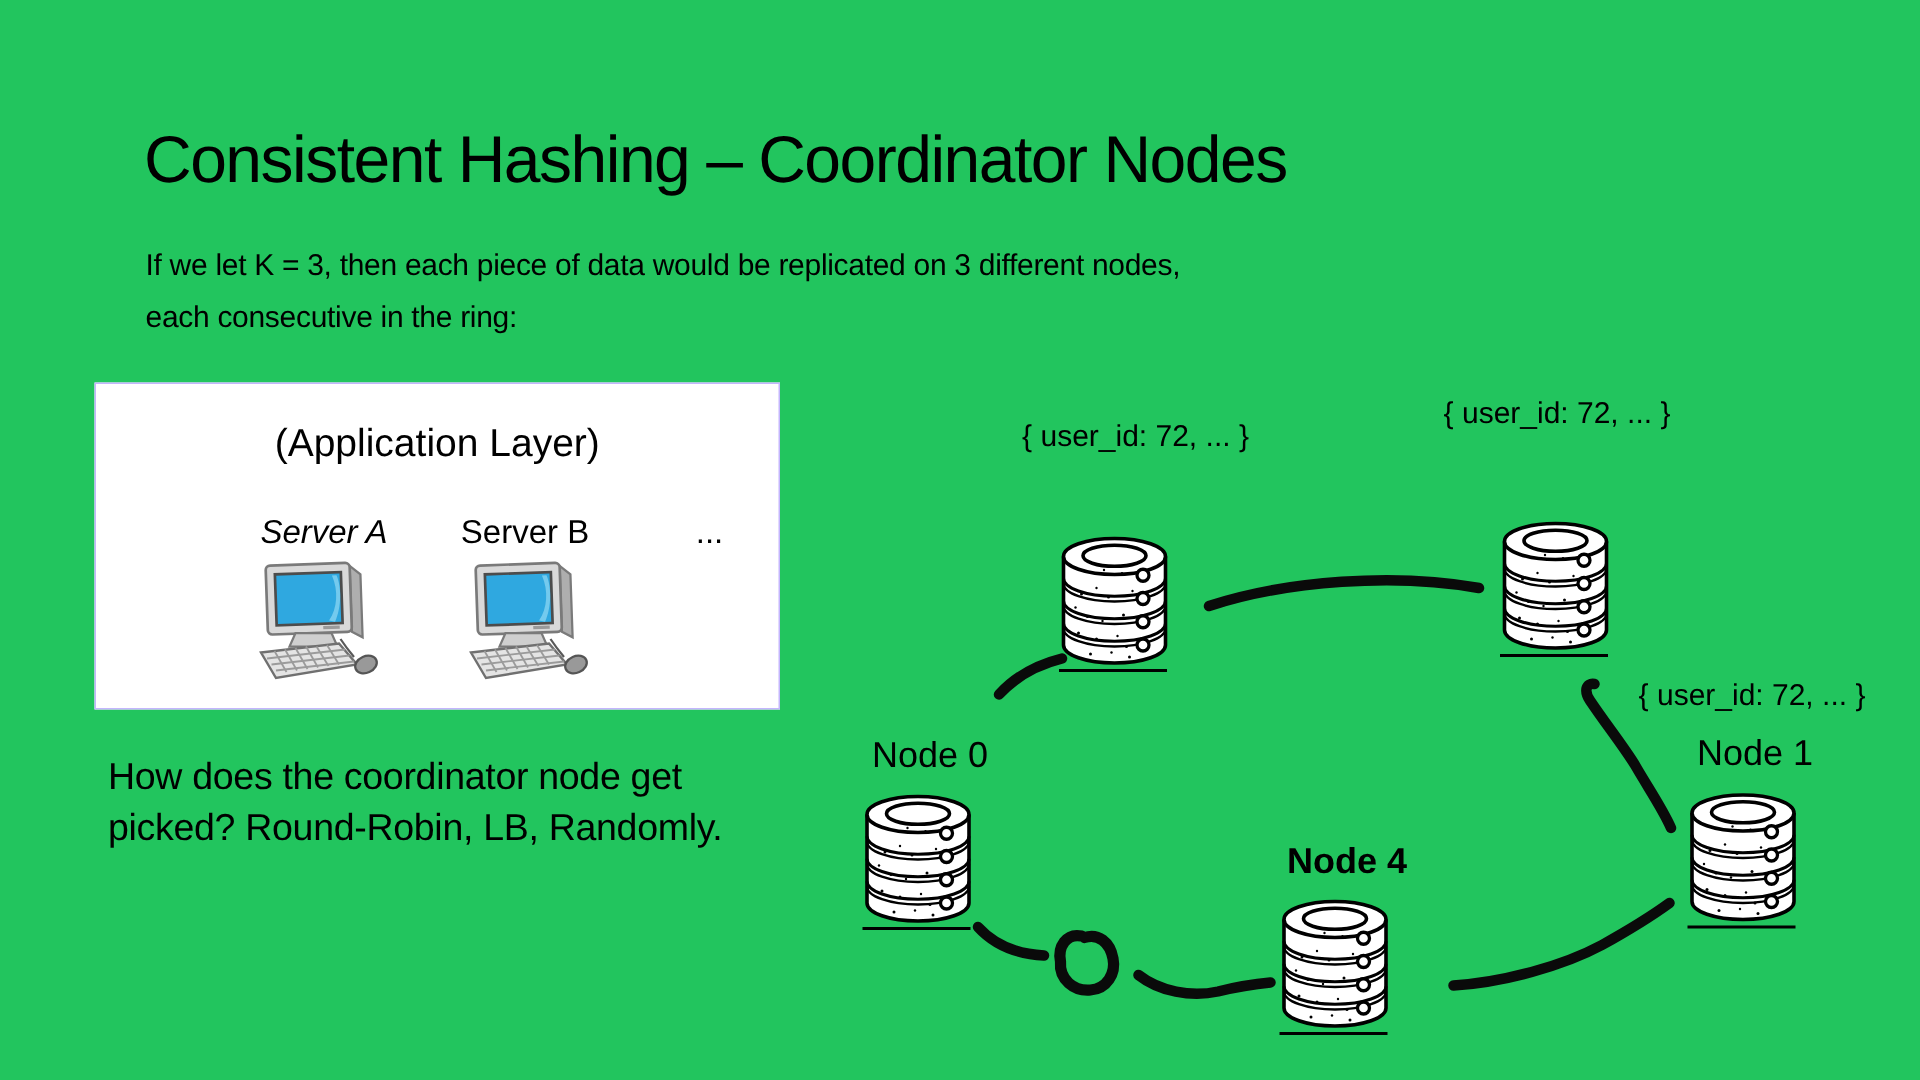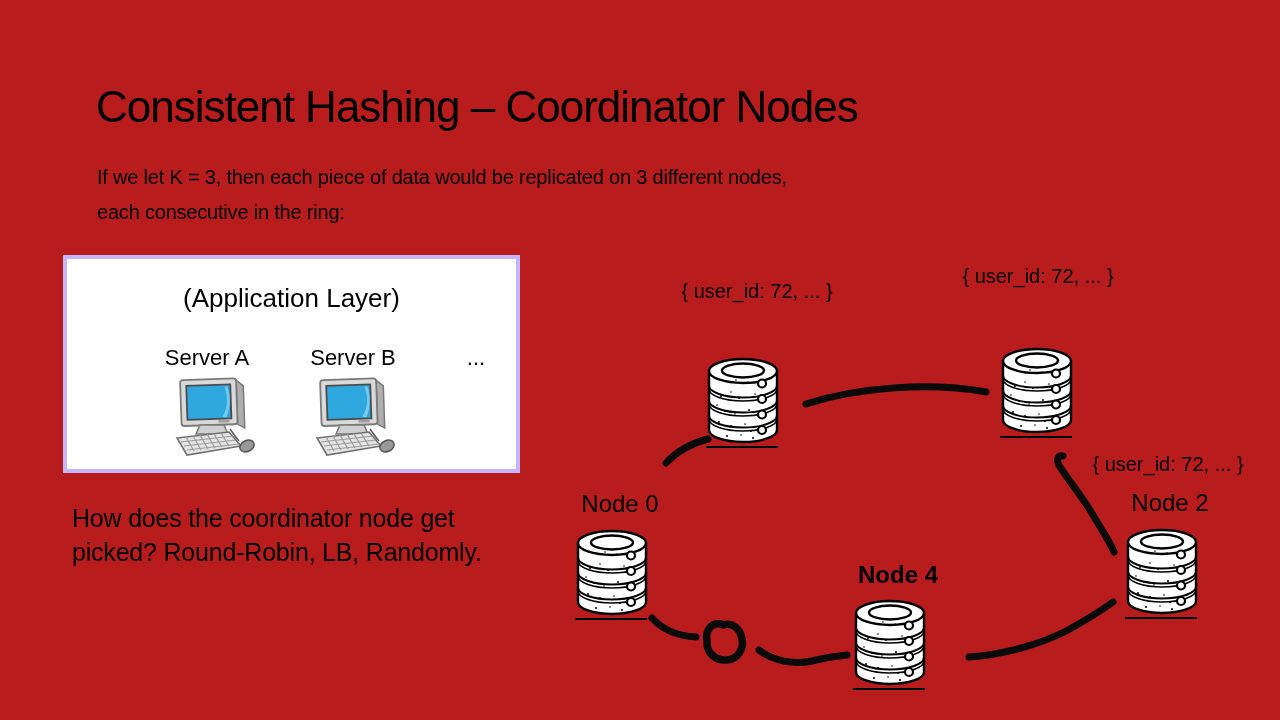--- a/index.html
+++ b/index.html
@@ -1,37 +1,37 @@
 <!DOCTYPE html>
 <html><head>
 <meta charset="utf-8">
 <style>
   html,body{margin:0;padding:0;background:#888;}
   .slide{
-    position:relative; width:1280px; height:720px; background:#b91c1c;
+    position:relative; width:1280px; height:720px; background:#22c55e;
     font-family:"Liberation Sans","DejaVu Sans",sans-serif; color:#000;
     overflow:hidden; margin:0 auto;
   }
   .title{
     position:absolute; left:96px; top:82px; font-size:44px; font-weight:400;
     letter-spacing:-1px; white-space:nowrap;
   }
   .subtitle{
     position:absolute; left:97px; top:160px; width:1120px; font-size:20px;
     line-height:35px; letter-spacing:-0.2px; white-space:pre-line;
   }
   .app-box{
     position:absolute; left:63px; top:255px; width:457px; height:218px;
-    border:4px solid #c4b5fd; box-sizing:border-box; background:#fff;
+    border:1px solid #c4b5fd; box-sizing:border-box; background:#fff;
   }
   .app-box-title{
     position:absolute; left:0; top:24px; width:100%; text-align:center; font-size:26px;
   }
   .server-label{ position:absolute; top:86px; width:120px; text-align:center; font-size:22px; }
-  .server-a{ left:80px; }
+  .server-a{ left:92px;font-style:italic; }
   .server-b{ left:226px; }
   .server-more{ left:376px; width:66px; }
   .pc{ position:absolute; width:84px; height:80px; top:118px; }
   .pc-a{ left:106px; }
   .pc-b{ left:246px; }
   .question{
     position:absolute; left:72px; top:501px; width:440px; font-size:25px;
     line-height:34px; letter-spacing:-0.2px; white-space:pre-line;
   }
   .strokes{ position:absolute; left:0; top:0; width:1280px; height:720px; pointer-events:none; }
@@ -151,21 +151,21 @@
     <path d="M652 618 C662 629 676 636 696 637"></path>
     <path d="M759 650 C773 661 794 665 812 661 C824 658 836 656 847 655"></path>
     <path stroke-width="7.5" d="M721 624 C711 622 705 631 707 641 C706 653 716 661 727 660 C738 659 744 649 742 639 C740 628 732 622 723 625"></path>
   </svg>
 
   <div class="annot annot-1">{ user_id: 72, ... }</div>
   <div class="annot annot-2">{ user_id: 72, ... }</div>
   <div class="annot annot-3">{ user_id: 72, ... }</div>
 
   <div class="nlabel nlabel-0">Node 0</div>
-  <div class="nlabel nlabel-3">Node 2</div>
+  <div class="nlabel nlabel-3">Node 1</div>
   <div class="nlabel nlabel-4">Node 4</div>
 
   <svg class="db db-0">
       <use href="#db-icon"></use>
     </svg>
   <svg class="db db-1">
       <use href="#db-icon"></use>
     </svg>
   <svg class="db db-2">
       <use href="#db-icon"></use>

